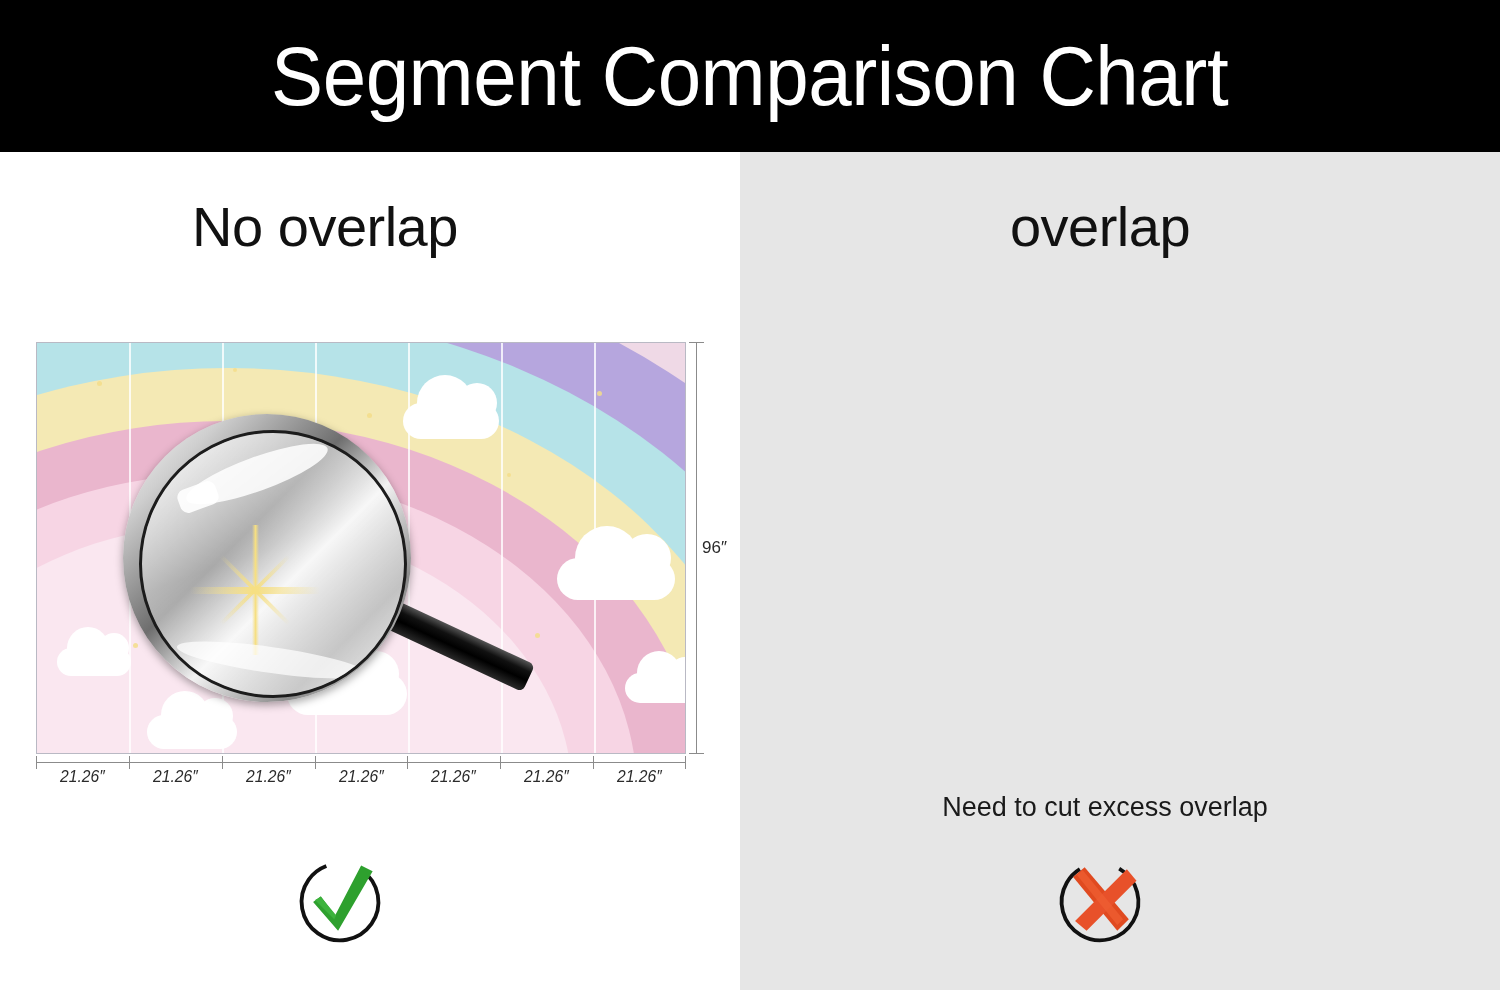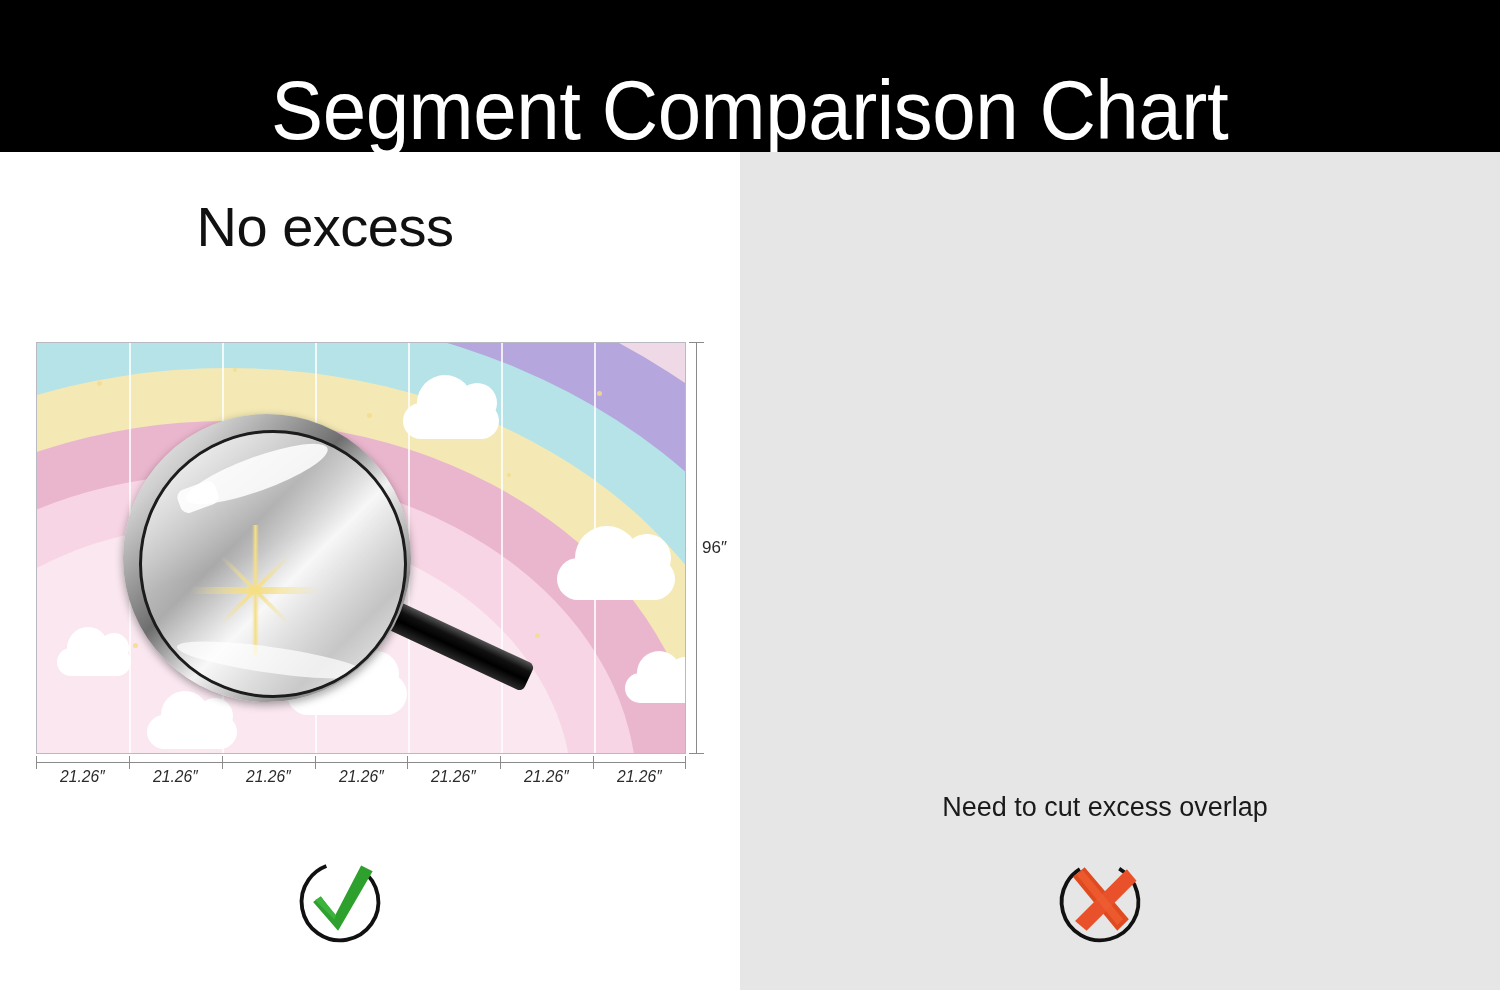--- a/index.html
+++ b/index.html
@@ -8,21 +8,21 @@
     font-family:"Liberation Sans", sans-serif;
     background:#ffffff;
     overflow:hidden;
   }
   #page { position:relative; width:1500px; height:990px; }
 
   
   .title-banner {
     position:absolute; left:0; top:0; width:1500px; height:152px;
     background:#000000;
-    display:flex; align-items:flex-end; justify-content:center;
+    display:flex; align-items:center; justify-content:center;
   }
   .title-text {
     color:#ffffff;
     font-size:84px;
     line-height:1;
     font-weight:400;
     letter-spacing:-0.5px;
     transform:scaleX(0.93);
     font-family:"Liberation Sans Narrow","Liberation Sans",sans-serif;
     white-space:nowrap;
@@ -211,21 +211,21 @@
 
 <div id="page">
 
   <div class="title-banner" style="background: rgb(0, 0, 0);">
     <div class="title-text" style="color: rgb(255, 255, 255);">Segment Comparison Chart</div>
   </div>
 
   <div class="panels">
 
     <div class="panel panel-left" style="background: rgb(255, 255, 255);">
-      <div class="panel-heading">No excess</div>
+      <div class="panel-heading">No overlap</div>
 
       <div class="figure fig-left">
         <div class="mural" style="border-color: rgb(185, 185, 196);">
           <div class="sky"></div>
           <div class="band b-outerpink"></div>
           <div class="band b-purple"></div>
           <div class="band b-blue"></div>
           <div class="band b-yellow"></div>
           <div class="band b-rose"></div>
           <div class="band b-pinklight"></div>
@@ -305,20 +305,21 @@
       <div class="verdict">
         <svg width="96" height="96" viewBox="0 0 100 100">
           <circle cx="50" cy="52" r="40" fill="none" stroke="#111" stroke-width="4" stroke-dasharray="212 40" transform="rotate(-55 50 52)"></circle>
           <path d="M22 52 L30 46 L45 66 L72 14 L84 20 L48 82 Z" fill="#2ea02e"></path>
           <path d="M24 50 L44 70 L46 66 L30 47 Z" fill="#3cb33c"></path>
         </svg>
       </div>
     </div>
 
     <div class="panel panel-right" style="background: rgb(230, 230, 230);">
+      <div class="panel-heading">overlap</div>
 
       <div class="caption">Need to cut excess overlap</div>
 
       <div class="verdict">
         <svg width="96" height="96" viewBox="0 0 100 100">
           <circle cx="50" cy="52" r="40" fill="none" stroke="#111" stroke-width="4" stroke-dasharray="208 44" transform="rotate(-60 50 52)"></circle>
           <path d="M22 26 L34 16 L80 70 L68 82 Z" fill="#e04a20"></path>
           <path d="M78 18 L88 30 L36 82 L24 72 Z" fill="#e8512a"></path>
           <path d="M26 24 L32 19 L74 70 L68 76 Z" fill="#ef6033" opacity=".7"></path>
         </svg>

